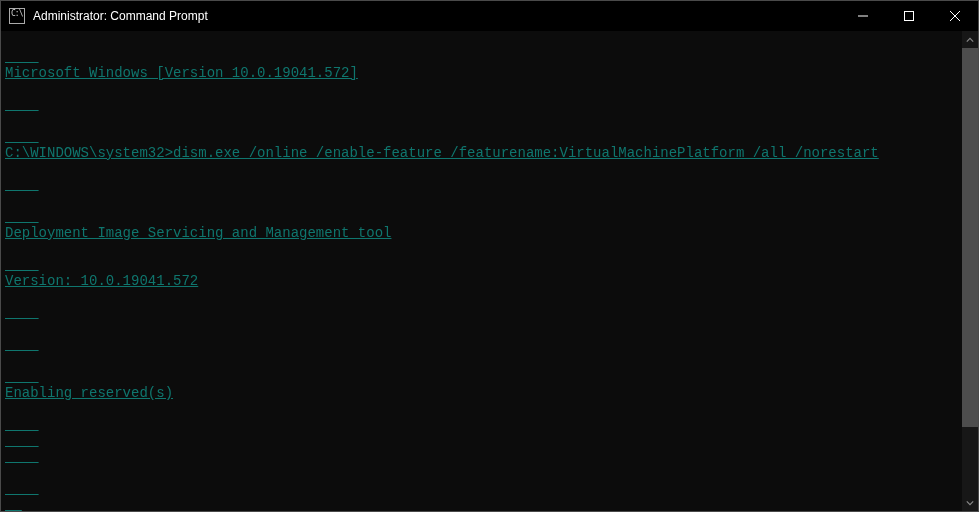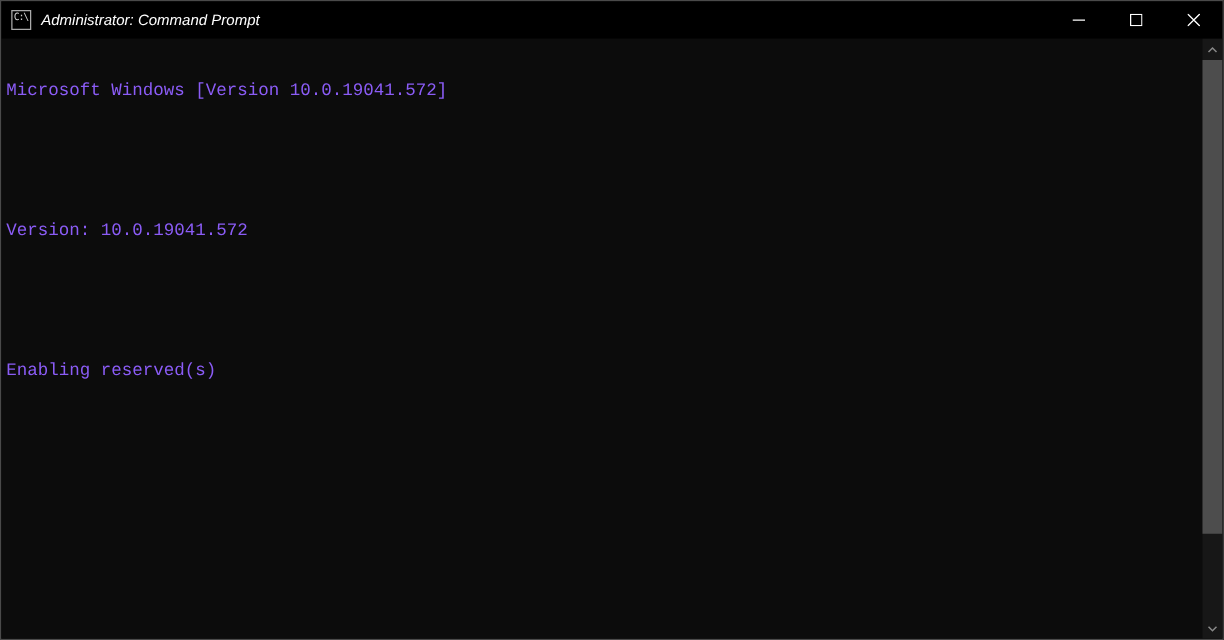--- a/index.html
+++ b/index.html
@@ -29,21 +29,20 @@
     margin-right: 6px;
     display: inline-flex;
     align-items: center;
     justify-content: center;
   }
   .titlebar-title {
     flex: 1;
     padding-left: 2px;
     white-space: nowrap;
     overflow: hidden;
-    font-style: italic;
   }
   .window-controls {
     display: flex;
     height: 100%;
   }
   .win-btn {
     width: 46px;
     height: 100%;
     display: flex;
     align-items: center;
@@ -54,25 +53,26 @@
   .client {
     position: relative;
     width: 100%;
     height: calc(100% - 30px);
     background: #0c0c0c;
     display: flex;
   }
   .terminal {
     flex: 1;
     padding: 2px 4px;
-    color: #8b5cf6;
+    color: #0f766e;
     line-height: 16px;
     white-space: pre;
     overflow: hidden;
     font-family: Consolas, "Courier New", monospace;
+    text-decoration: underline;
   }
   .terminal .line { white-space: pre; }
   @keyframes blink { 50% { opacity: 0; } }
   .scrollbar {
     width: 16px;
     height: 100%;
     background: #171717;
     display: flex;
     flex-direction: column;
   }
@@ -134,21 +134,23 @@
           <path d="M0 0 L10 10 M10 0 L0 10" stroke="#fff" stroke-width="1"></path>
         </svg>
     </div>
   </div>
 </div>
 
 <div class="client">
   <div class="terminal">
     <div class="line">Microsoft Windows [Version 10.0.19041.572]</div>
     <div class="line"></div>
+    <div class="line">C:\WINDOWS\system32&gt;dism.exe /online /enable-feature /featurename:VirtualMachinePlatform /all /norestart</div>
     <div class="line"></div>
+    <div class="line">Deployment Image Servicing and Management tool</div>
     <div class="line">Version: 10.0.19041.572</div>
     <div class="line"></div>
     <div class="line"></div>
     <div class="line">Enabling reserved(s)</div>
     
     
     <div class="line"></div>
     
   </div>
 

